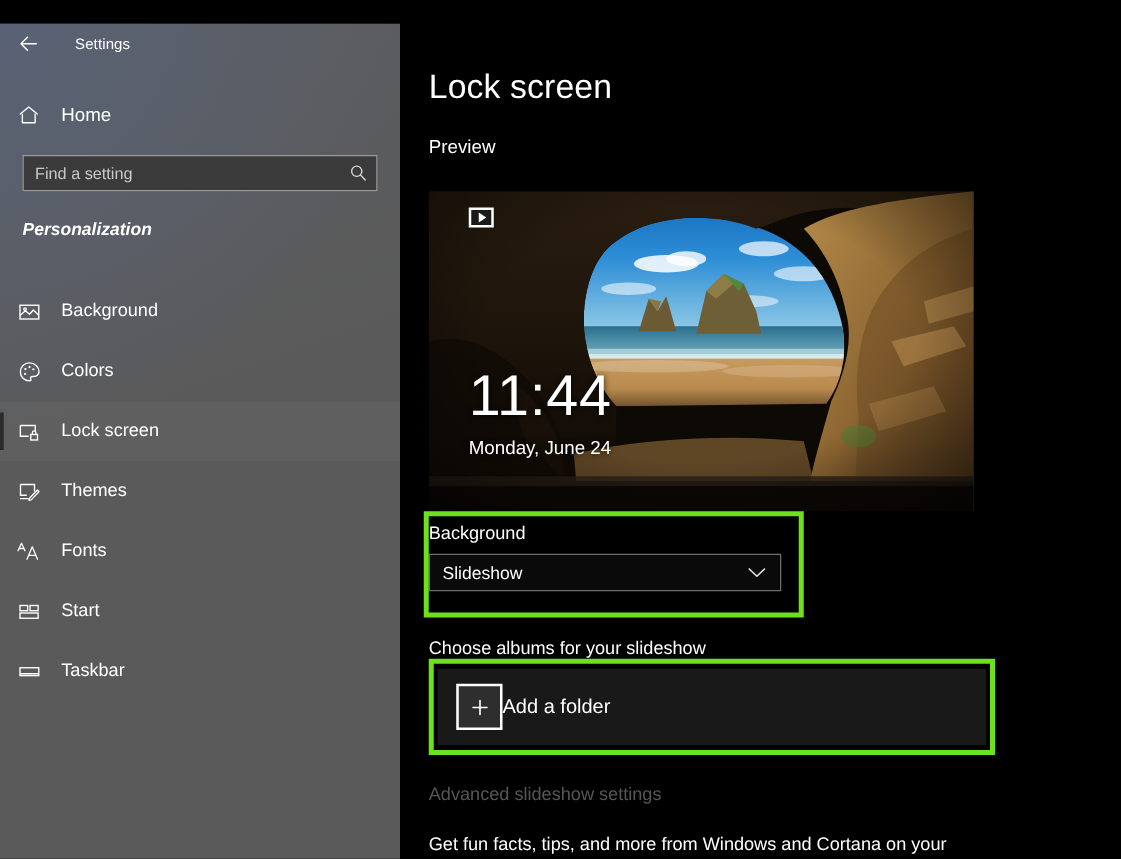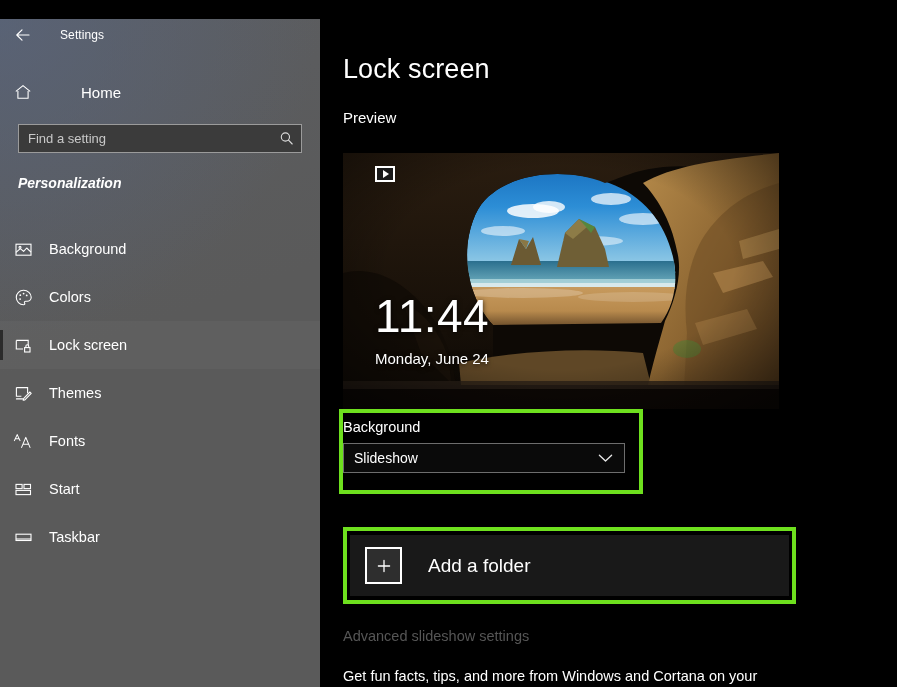--- a/index.html
+++ b/index.html
@@ -51,21 +51,20 @@
     letter-spacing: 0.1px;
     margin-left: 14px;
   }
 
   .home-row {
     position: absolute;
     left: 0; top: 57px;
     width: 320px; height: 32px;
     display: flex;
     align-items: center;
-    gap: 32px;
   }
   .home-icon {
     width: 46px;
     display: flex; align-items: center; justify-content: center;
     color: #ffffff;
   }
   .home-label {
     font-size: 15px;
     color: #ffffff;
     margin-left: 3px;
@@ -268,23 +267,22 @@
   #add-folder-plus {
     width: 37px; height: 37px;
     margin-left: 15px;
     border: 2px solid #ffffff;
     background: #2e2e2e;
     display: flex; align-items: center; justify-content: center;
     color: #ffffff;
     flex: none;
   }
   #add-folder-label {
-    font-size: 19px;
-    color: #ffffff;
-    margin-left: 26px;
+    font-size: 16px;
+    color: #ffffff;
   }
 
   #advanced-link {
     position: absolute;
     left: 23px; top: 628px;
     font-size: 14.5px;
     color: #565656;
   }
 
   #cortana-text {
@@ -554,20 +552,21 @@
       <div id="background-select">
         <span id="background-select-value">Slideshow</span>
         <span class="chev">
           <svg width="15" height="10" viewBox="0 0 15 10" fill="none" stroke="currentColor" stroke-width="1.3">
             <path d="M1.4 2.2 L7.5 8.0 L13.6 2.2" stroke-linecap="round" stroke-linejoin="round"></path>
           </svg>
         </span>
       </div>
     </div>
 
+    <div id="albums-label">Choose albums for your slideshow</div>
 
     <div id="add-folder-row">
       <div id="add-folder-plus">
         <svg width="20" height="20" viewBox="0 0 20 20" fill="none" stroke="currentColor" stroke-width="1.3">
           <path d="M10 4.4 V15.6 M4.4 10 H15.6" stroke-linecap="round"></path>
         </svg>
       </div>
       <div id="add-folder-label">Add a folder</div>
     </div>
 

